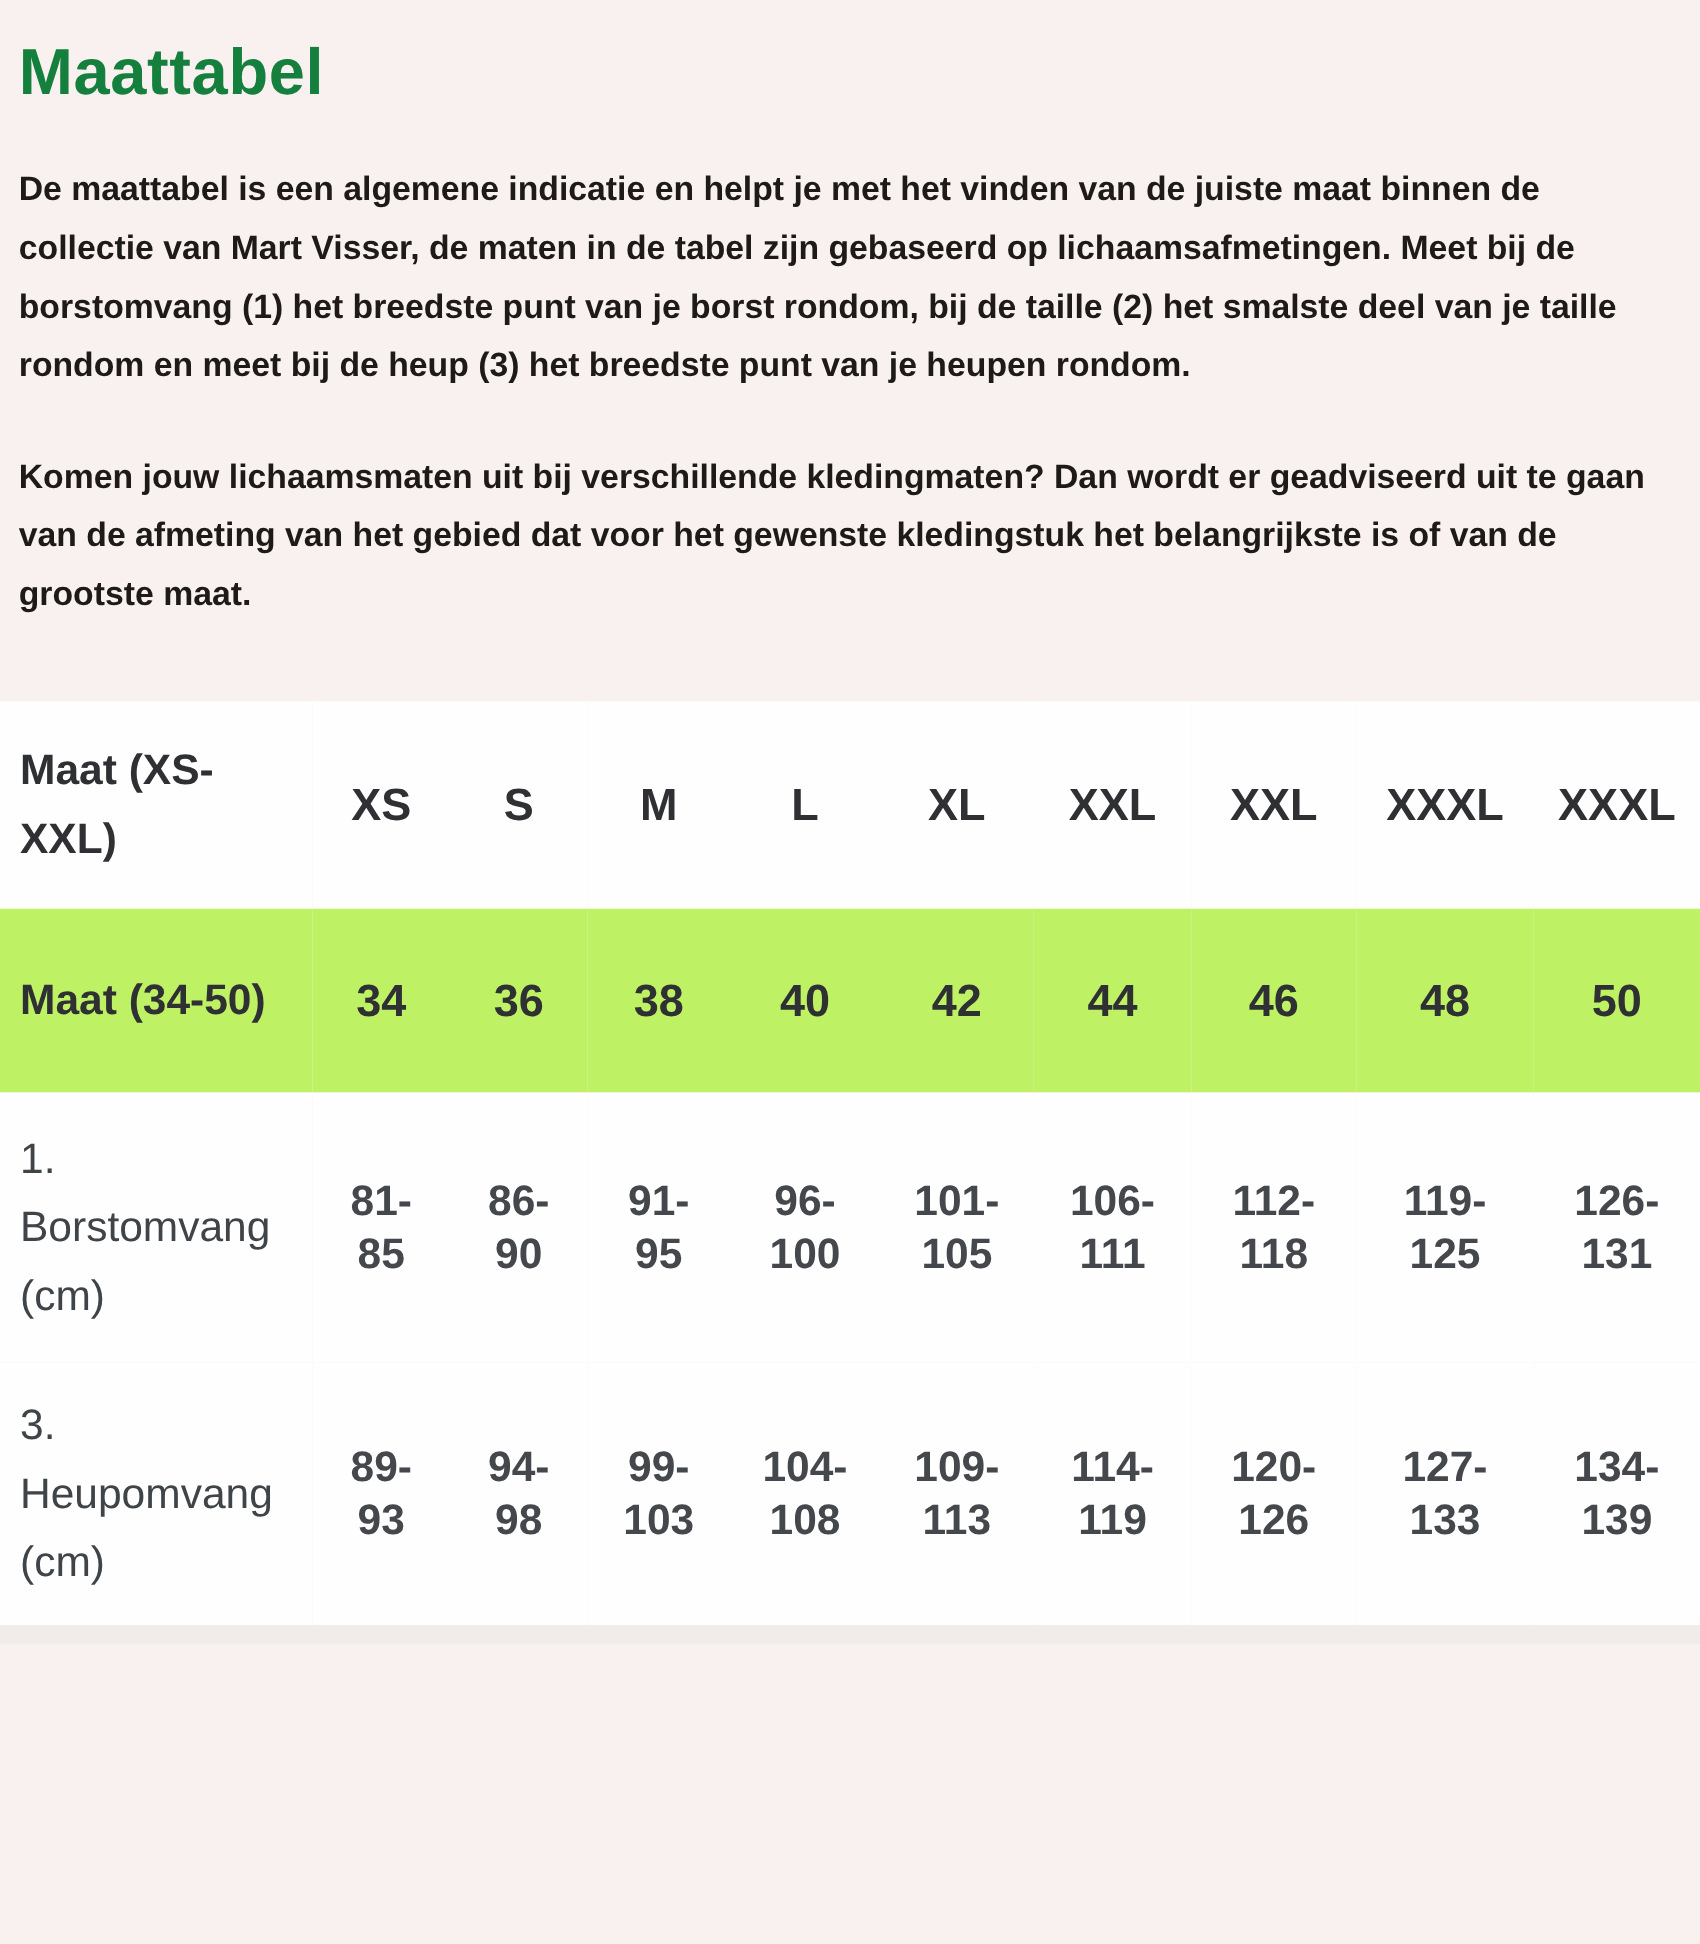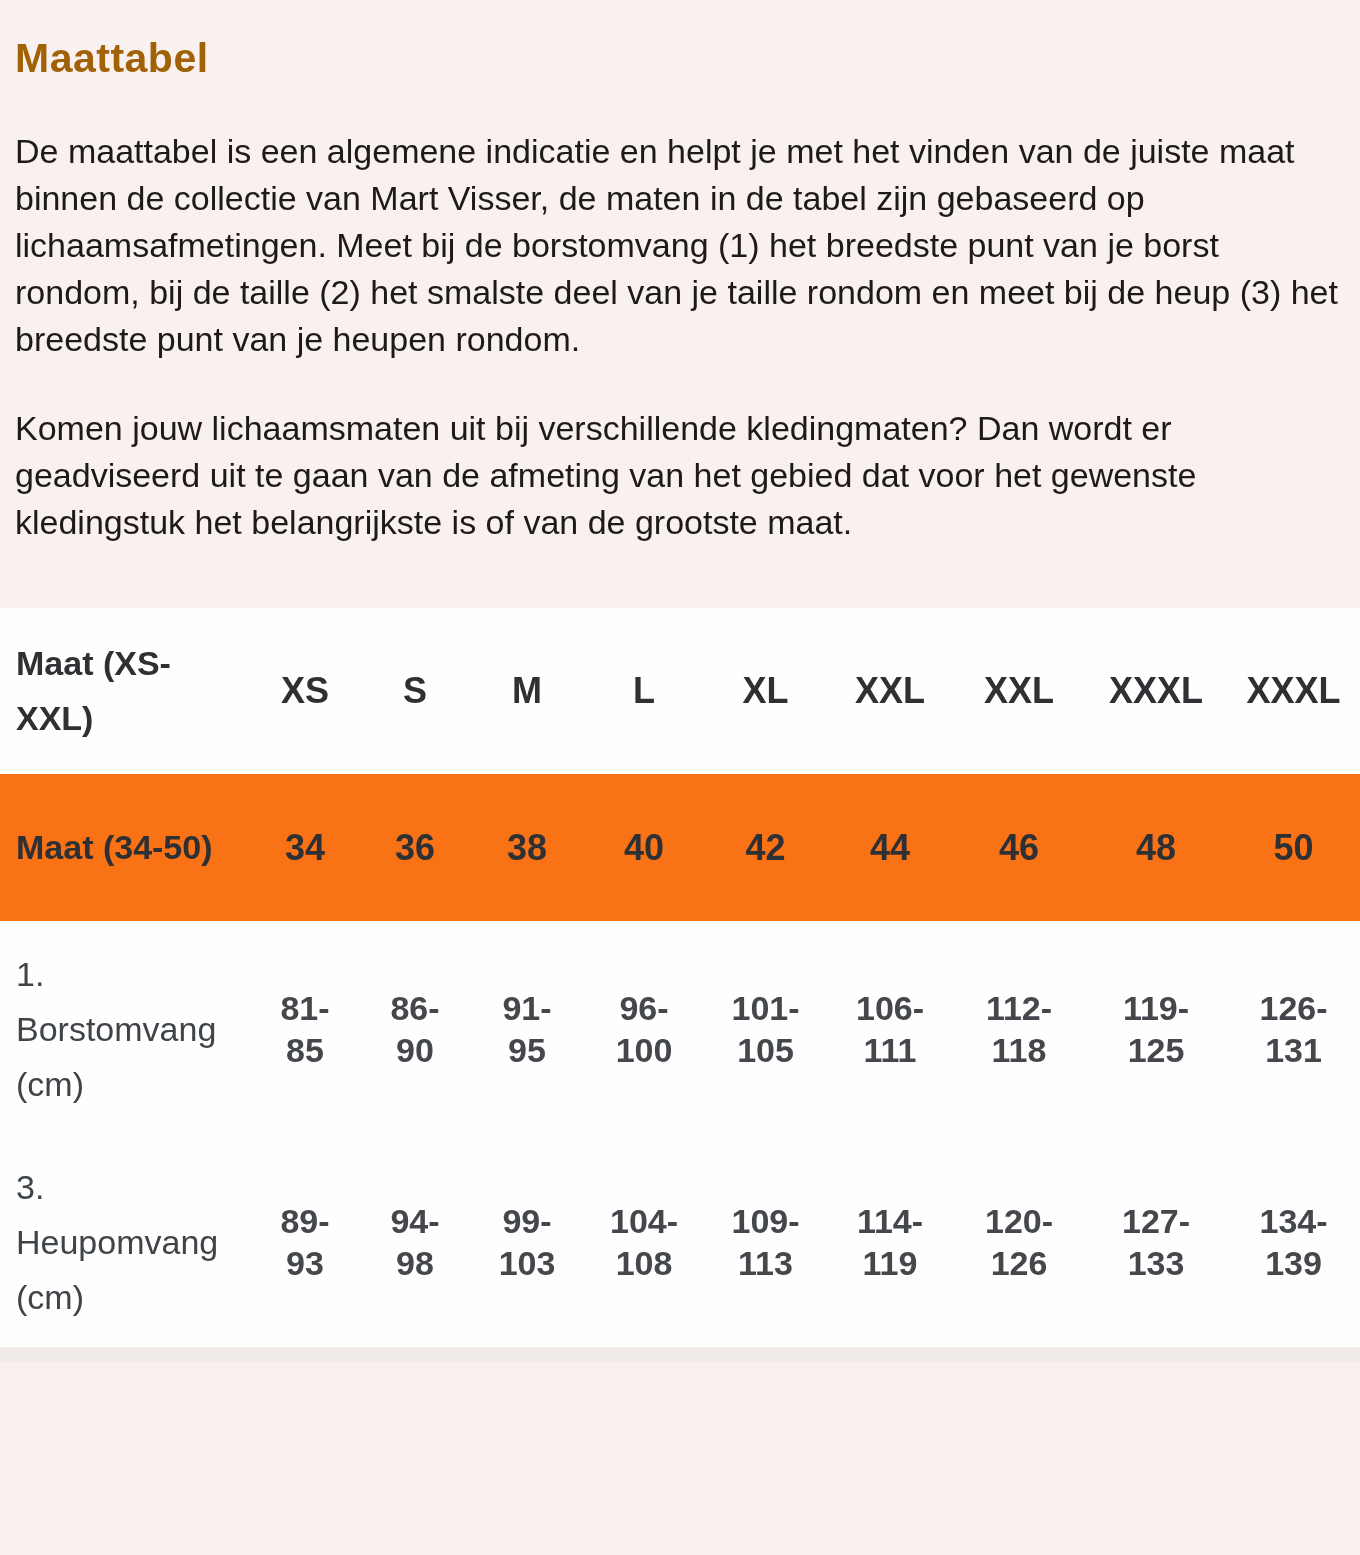--- a/index.html
+++ b/index.html
@@ -9,43 +9,43 @@
     background: #ffffff;
   }
   .page {
     width: 1360px;
     height: 1555px;
     overflow: hidden;
     background: #f8f1ef;
   }
   .page-title {
     margin: 30px 15px 0 15px;
-    font-size: 41px;
+    font-size: 52px;
     line-height: 56px;
     font-weight: 700;
-    color: #a16207;
+    color: #15803d;
     letter-spacing: 0.5px;
   }
   .intro-p {
     margin: 42px 15px 0 15px;
-    font-size: 34px;
+    font-size: 27px;
     line-height: 47px;
-    font-weight: 400;
+    font-weight: 700;
     color: #1d1a18;
   }
   .intro-p.second { }
 
   table.size-table {
     margin-top: 62px;
     width: 1360px;
     table-layout: fixed;
     border-collapse: collapse;
   }
   table.size-table tr.white { background: #fffefe; }
-  table.size-table tr.pink  { background: #f97316; margin-left: 12px; }
+  table.size-table tr.pink  { background: #bef264; margin-left: 12px; }
   table.size-table tbody tr:nth-child(1) { height: 166px; }
   table.size-table tbody tr:nth-child(2) { height: 147px; }
   table.size-table tbody tr:nth-child(3) { height: 216px; }
   table.size-table tbody tr:nth-child(4) { height: 210px; }
   table.size-table tbody tr:nth-child(5) { height: 250px; }
 
   table.size-table th.row-label {
     text-align: left;
     vertical-align: middle;
     padding-left: 16px;

